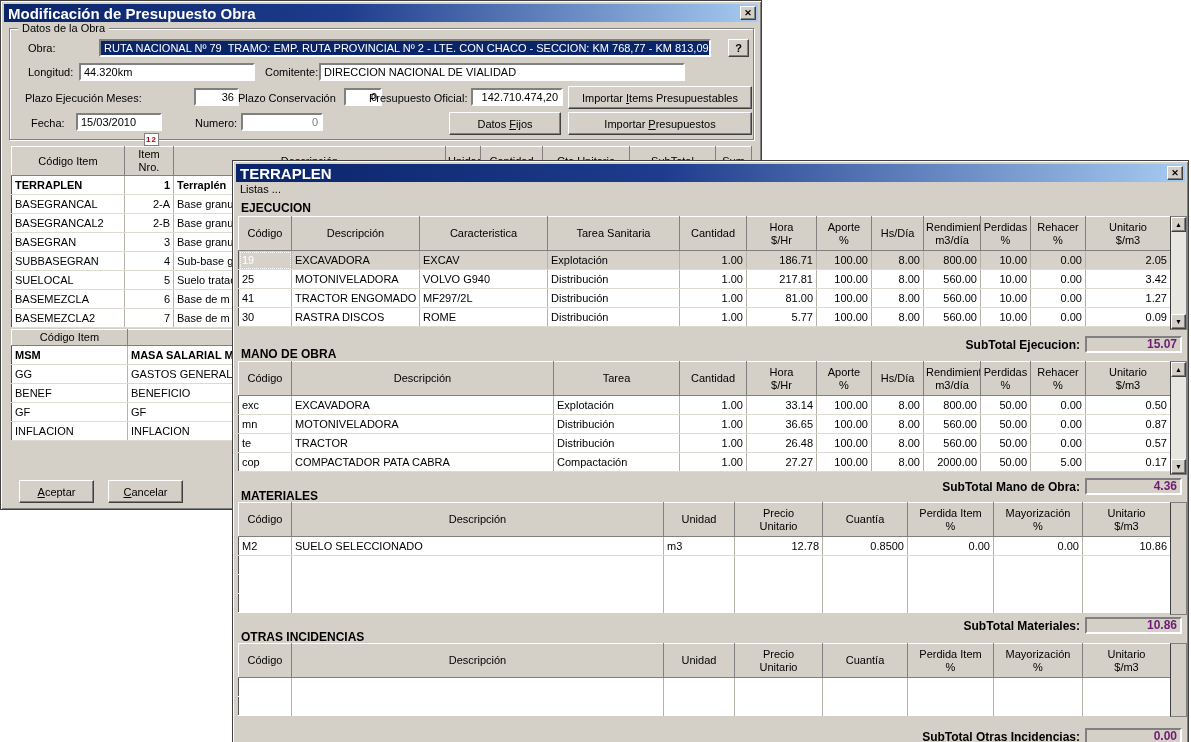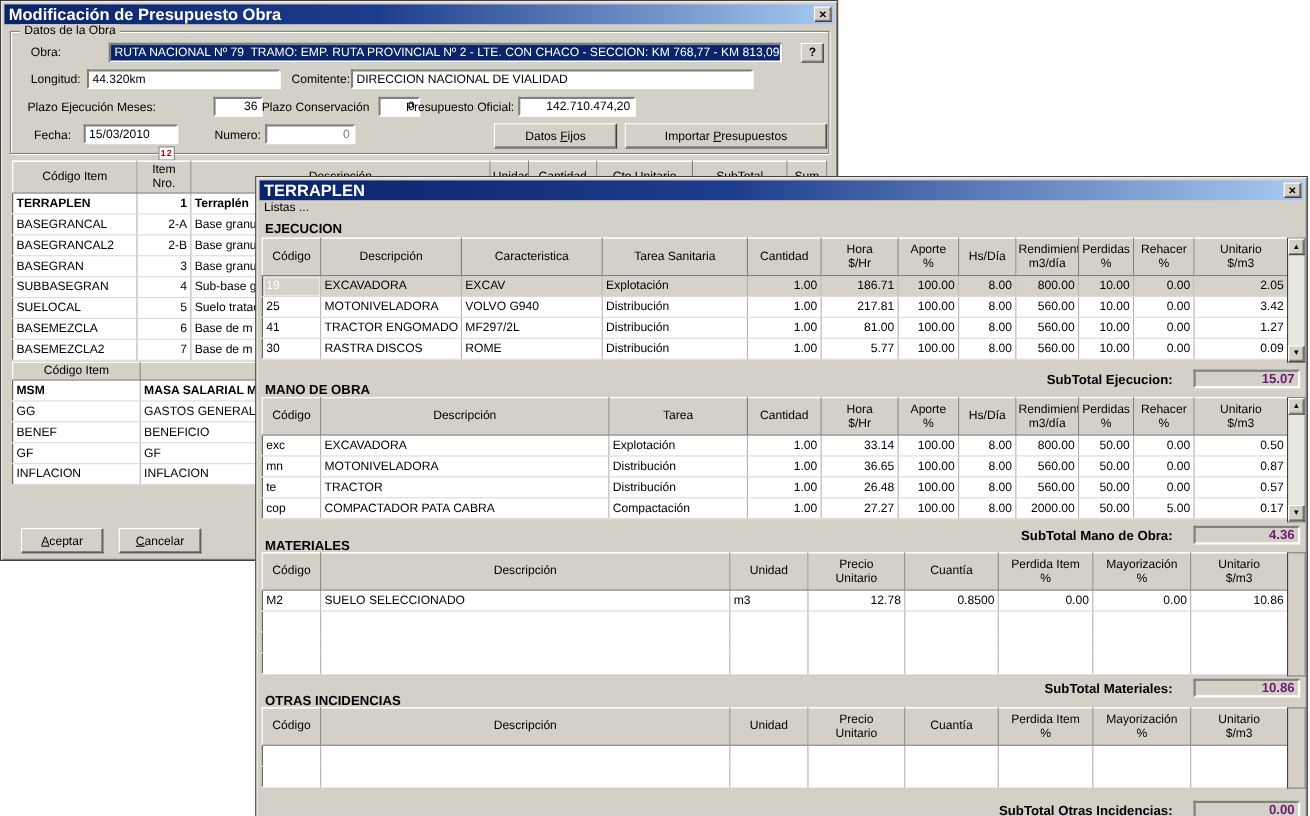--- a/index.html
+++ b/index.html
@@ -85,21 +85,21 @@
     height:15px; background:#d4d0c8; border:1px solid;
     border-color:#ffffff #404040 #404040 #ffffff; box-shadow:inset -1px -1px 0 #808080;
     font-size:7px; line-height:13px; text-align:center; color:#000;
   }
   .strack { flex:1; }
   
   .seclabel { position:absolute; left:8px; font-weight:bold; font-size:12px; white-space:nowrap; }
   .menubar { position:absolute; left:7px; top:22px; height:16px; }
   .menuitem { font-size:11px; }
   .subtotal { position:absolute; right:6px; display:flex; align-items:center; }
-  .stlabel { font-weight:bold; font-size:12px; margin-right:19px; white-space:nowrap; }
+  .stlabel { font-weight:bold; font-size:12px; margin-right:5px; white-space:nowrap; }
   .stfield {
     width:97px; height:17px; background:#d4d0c8; border:2px solid;
     border-color:#808080 #ffffff #ffffff #808080;
     color:#701a75; font-weight:bold; font-size:12px; text-align:right; line-height:13px; padding:0 3px;
   }
 </style>
 </head>
 <body>
 
 <div class="stage">
@@ -121,21 +121,22 @@
     <span class="lbl" style="left:27px;top:65px;">Longitud:</span>
     <div class="field" style="left:78px;top:62px;width:176px;">44.320km</div>
     <span class="lbl" style="left:264px;top:65px;">Comitente:</span>
     <div class="field" style="left:318px;top:62px;width:366px;">DIRECCION NACIONAL DE VIALIDAD</div>
 
     <span class="lbl" style="left:24px;top:91px;">Plazo Ejecución Meses:</span>
     <div class="field num" style="left:177px;top:87px;width:45px;margin-left:16px;">36</div>
     <span class="lbl" style="left:237px;top:91px;">Plazo Conservación</span>
     <div class="field num" style="left:343px;top:87px;width:38px;">0</div>
     <span class="lbl" style="left:368px;top:91px;">Presupuesto Oficial:</span>
-    <div class="field num" style="left:470px;top:87px;width:107px;">142.710.474,20</div>
+    <div class="field num" style="left:470px;top:87px;width:92px;">142.710.474,20</div>
+    <button class="btn" style="left:567px;top:85px;width:184px;height:23px;">Importar <u>I</u>tems Presupuestables</button>
 
     <span class="lbl" style="left:30px;top:116px;">Fecha:</span>
     <div class="field" style="left:75px;top:112px;width:86px;">15/03/2010</div>
     <span class="calicon" style="left:143px;top:132px;">12</span>
     <span class="lbl" style="left:194px;top:116px;">Numero:</span>
     <div class="field num dim" style="left:240px;top:112px;width:82px;">0</div>
     <button class="btn" style="left:448px;top:111px;width:112px;height:23px;">Datos <u>F</u>ijos</button>
     <button class="btn" style="left:567px;top:111px;width:184px;height:23px;">Importar <u>P</u>resupuestos</button>
 
     <table class="grid bgGrid" style="position:absolute;left:10px;top:145px;width:740px;">

